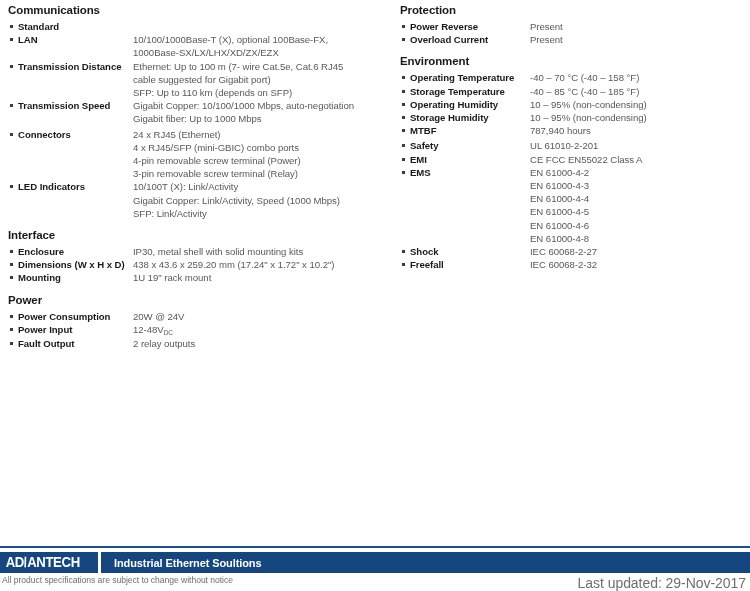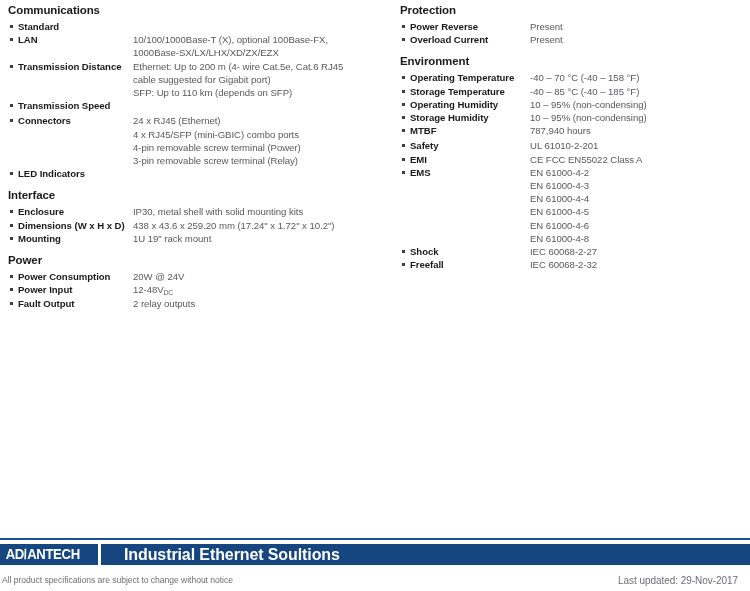--- a/index.html
+++ b/index.html
@@ -131,48 +131,48 @@
     transform: skewX(-12deg);
   }
   .logo-divider {
     width: 3px;
     height: 21px;
     background: #ffffff;
     margin-left: 2px;
     margin-right: 0px;
   }
   .tagline {
-    font-size: 16px;
+    font-size: 11px;
     font-weight: bold;
     color: #ffffff;
     letter-spacing: -0.1px;
-    padding-left: 23px;
+    padding-left: 13px;
     white-space: nowrap;
   }
   .footer-meta {
     position: relative;
     width: 750px;
     height: 16px;
-    margin-top: 10px;
+    margin-top: 2px;
     text-align: right;
   }
   .disclaimer {
     position: absolute;
     left: 2px;
     top: 0;
     font-size: 8.6px;
     color: #6d6e71;
     letter-spacing: -0.05px;
     white-space: nowrap;
   }
   .updated {
     position: absolute;
-    right: 12px;
+    right: 4px;
     top: 0;
-    font-size: 10px;
+    font-size: 14px;
     color: #6d6e71;
     letter-spacing: -0.05px;
     white-space: nowrap;
   }
 </style>
 </head>
 <body>
 
 <div class="sheet">
 
@@ -191,47 +191,52 @@
           </div>
           <div class="label">LAN</div>
           <div class="value">10/100/1000Base-T (X), optional 100Base-FX,
 1000Base-SX/LX/LHX/XD/ZX/EZX</div>
         </div>
         <div class="row">
           <div class="bullet">
             <i></i>
           </div>
           <div class="label">Transmission Distance</div>
-          <div class="value">Ethernet: Up to 200 m (4- wire Cat.5e, Cat.6 RJ45
+          <div class="value">Ethernet: Up to 100 m (7- wire Cat.5e, Cat.6 RJ45
 cable suggested for Gigabit port)
 SFP: Up to 110 km (depends on SFP)</div>
         </div>
         <div class="row">
           <div class="bullet">
             <i></i>
           </div>
           <div class="label">Transmission Speed</div>
+          <div class="value">Gigabit Copper: 10/100/1000 Mbps, auto-negotiation
+Gigabit fiber: Up to 1000 Mbps</div>
         </div>
       </div>
       <div class="section">
         <div class="row">
           <div class="bullet">
             <i></i>
           </div>
           <div class="label">Connectors</div>
           <div class="value">24 x RJ45 (Ethernet)
 4 x RJ45/SFP (mini-GBIC) combo ports
 4-pin removable screw terminal (Power)
 3-pin removable screw terminal (Relay)</div>
         </div>
         <div class="row">
           <div class="bullet">
             <i></i>
           </div>
           <div class="label">LED Indicators</div>
+          <div class="value">10/100T (X): Link/Activity
+Gigabit Copper: Link/Activity, Speed (1000 Mbps)
+SFP: Link/Activity</div>
         </div>
       </div>
       <div class="section">
         <div class="section-title">Interface</div>
         <div class="row">
           <div class="bullet">
             <i></i>
           </div>
           <div class="label">Enclosure</div>
           <div class="value">IP30, metal shell with solid mounting kits</div>

